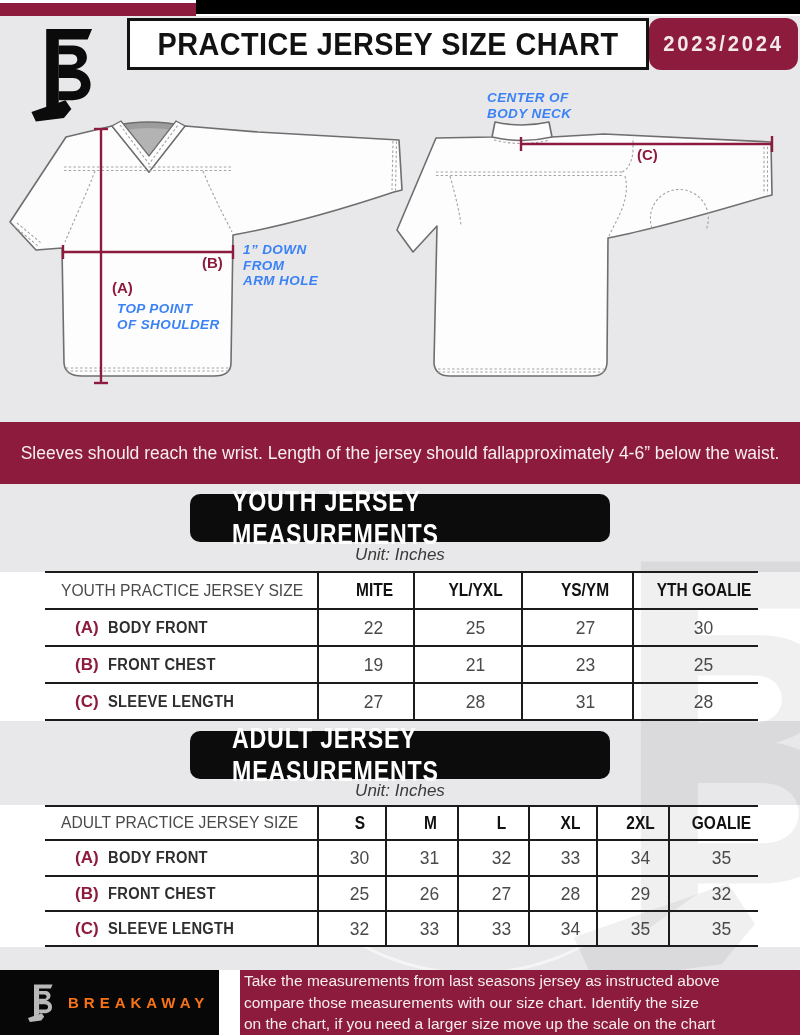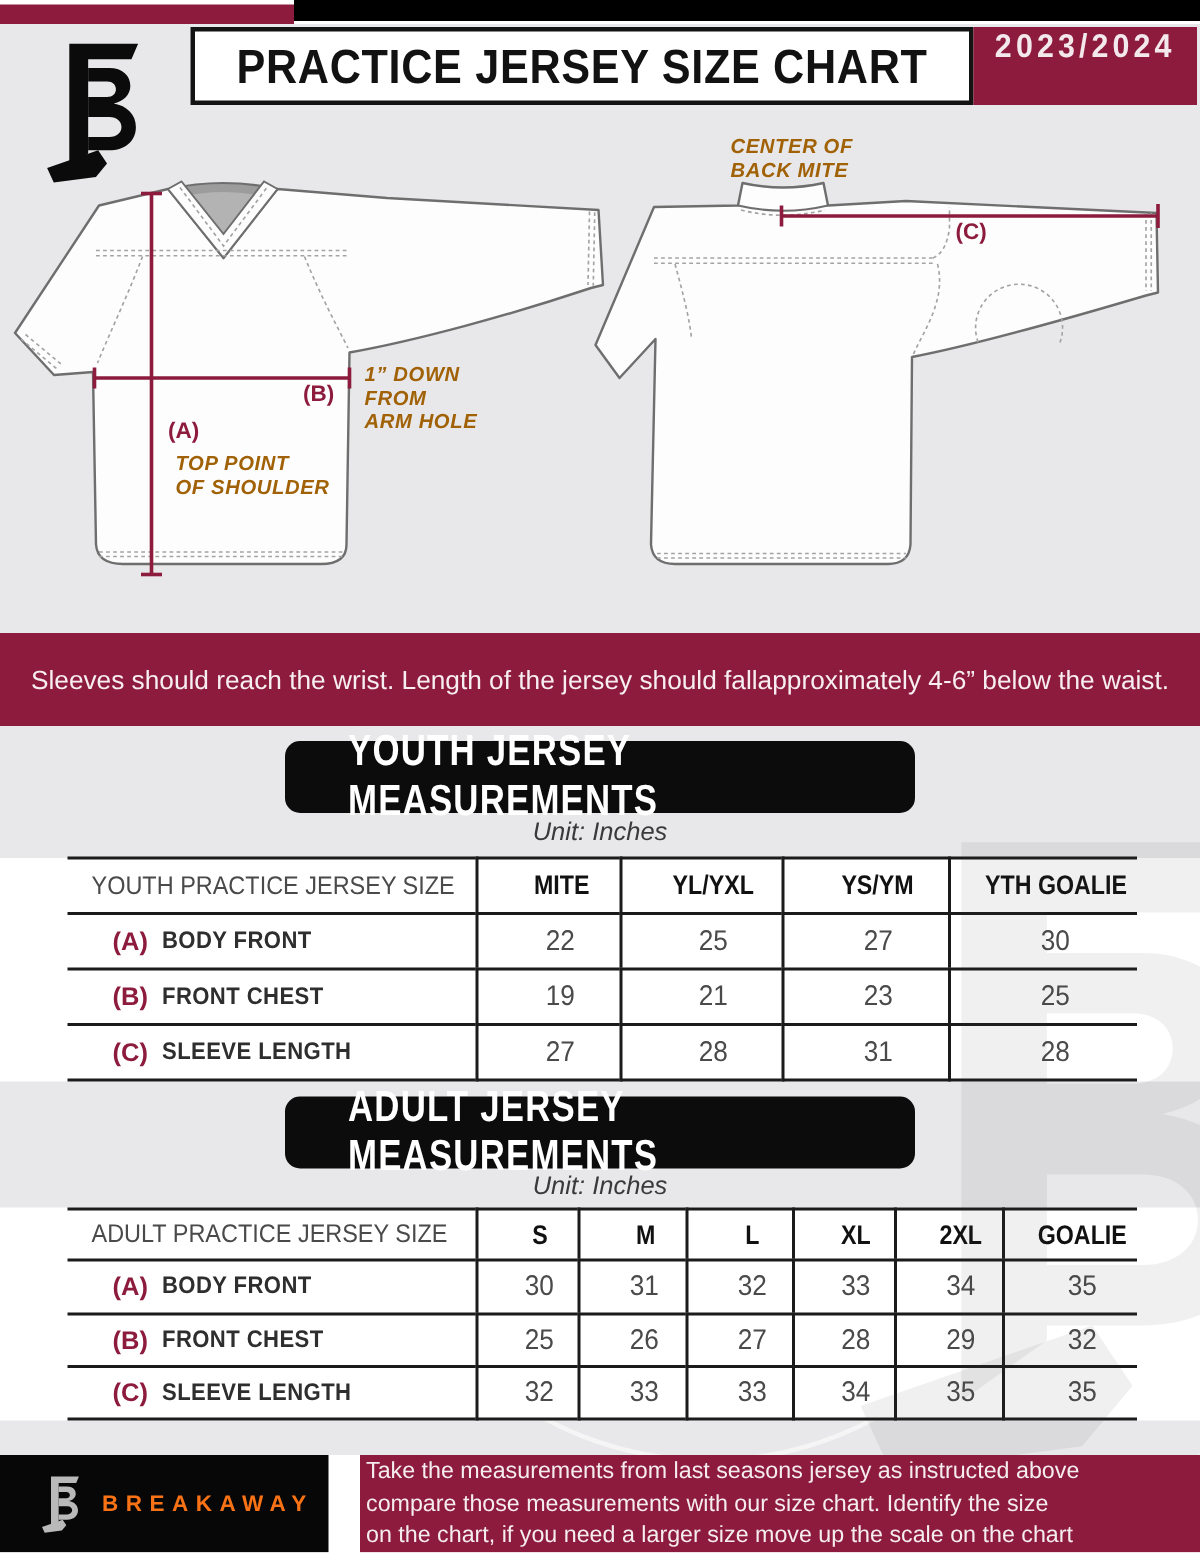--- a/index.html
+++ b/index.html
@@ -8,36 +8,36 @@
   .abs{position:absolute;}
   .gray{background:#e8e8ea;}
   .maroon-bg{background:#8d1b3d;}
 
   
   .strip-black{left:196px;top:0;width:604px;height:14px;background:#000;}
   .strip-maroon{left:0;top:3px;width:196px;height:13px;background:#8d1b3d;}
   .title-box{left:127px;top:18px;width:516px;height:46px;background:#fff;border:3px solid #131313;
              display:flex;align-items:center;justify-content:center;z-index:6;}
   .title-box span{font-size:32px;font-weight:800;color:#121212;letter-spacing:.5px;transform:scaleX(.9);}
-  .year-box{left:649px;top:18px;width:149px;height:52px;display:flex;justify-content:center;z-index:6;}
+  .year-box{left:649px;top:18px;width:149px;height:52px;display:flex;align-items:center;justify-content:center;z-index:6;border-radius:12px;}
   .year-box span{font-size:22px;font-weight:700;color:#f3e8ec;letter-spacing:3px;transform:scaleX(.92);}
   .logo-main{left:24px;top:26px;width:74px;height:98px;z-index:7;}
 
   
   .g1{left:0;top:16px;width:800px;height:406px;}
   .g2{left:0;top:484px;width:800px;height:88px;}
   .g3{left:0;top:721px;width:800px;height:84px;}
   .g4{left:0;top:947px;width:800px;height:23px;overflow:hidden;}
   .arc{position:absolute;border-radius:50%;border:3px solid rgba(255,255,255,.55);}
 
   
   .diagram{left:0;top:80px;width:800px;height:342px;z-index:3;}
   .diagram svg{position:absolute;left:0;top:0;}
   .meas-label{position:absolute;font-size:15px;font-weight:800;color:#8d1b3d;}
-  .note{position:absolute;font-size:13.5px;font-style:italic;font-weight:600;color:#a16207;
+  .note{position:absolute;font-size:13.5px;font-style:italic;font-weight:600;color:#3b82f6;
         line-height:15.5px;letter-spacing:.4px;}
 
   
   .notice{left:0;top:422px;width:800px;height:62px;display:flex;flex-direction:row;
           align-items:center;justify-content:center;z-index:4;}
   .notice div{color:#f7eef1;font-size:17.5px;line-height:25px;}
 
   
   .banner{left:190px;width:420px;height:48px;background:#0c0c0c;border-radius:10px;
           display:flex;align-items:center;justify-content:center;z-index:6;}
@@ -178,21 +178,21 @@
       <div>TOP POINT</div>
       <div>OF SHOULDER</div>
     </div>
     <div class="note" style="left:243px;top:162px;">
       <div>1” DOWN</div>
       <div>FROM</div>
       <div>ARM HOLE</div>
     </div>
     <div class="note" style="left:487px;top:10px;">
       <div>CENTER OF</div>
-      <div>BACK MITE</div>
+      <div>BODY NECK</div>
     </div>
   </div>
 
   <div class="abs notice maroon-bg">
     <div>Sleeves should reach the wrist. Length of the jersey should fall</div>
     <div>approximately 4-6” below the waist.</div>
   </div>
 
   <div class="abs banner b-youth">
     <span>YOUTH JERSEY MEASUREMENTS</span>

